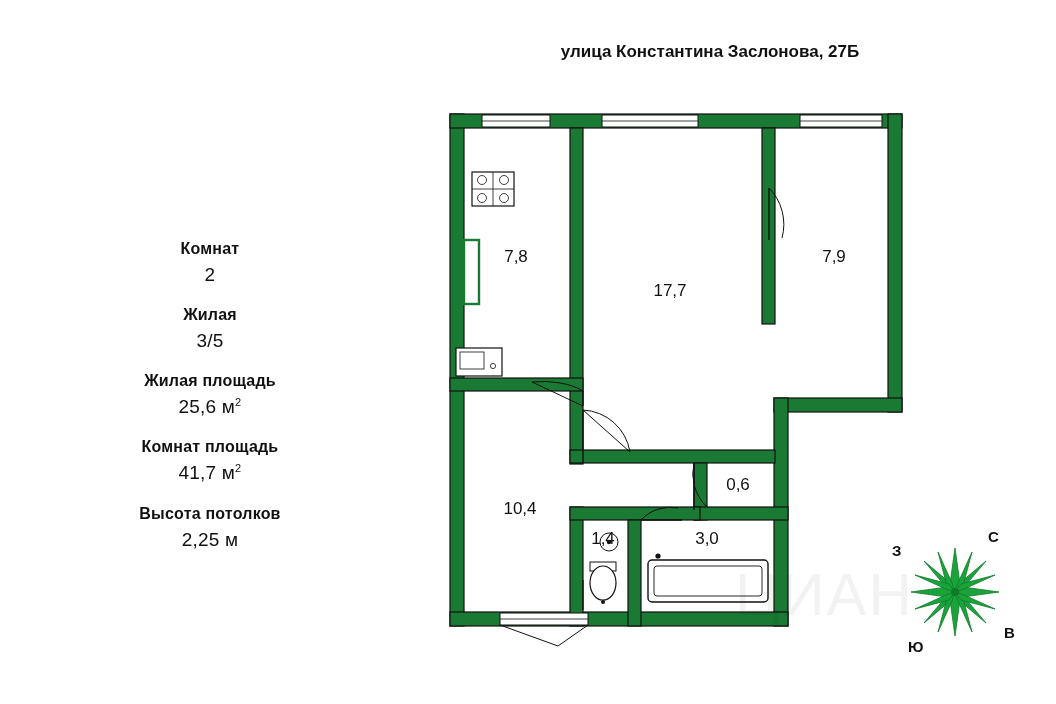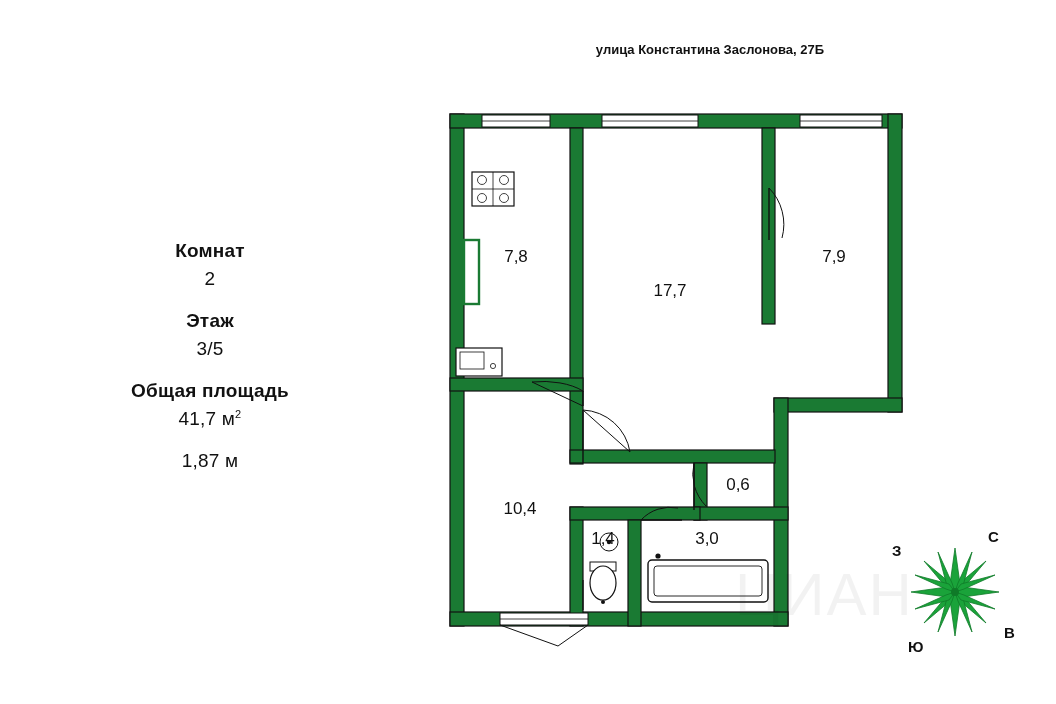--- a/index.html
+++ b/index.html
@@ -18,39 +18,39 @@
   #info-panel {
     position: absolute;
     left: 40px;
     top: 240px;
     width: 340px;
     text-align: center;
   }
   .info-row { margin-bottom: 20px; }
   .info-label {
     font-weight: bold;
-    font-size: 19px;
+    font-size: 16px;
     letter-spacing: .2px;
     margin-bottom: 6px;
   }
   .info-value {
     font-size: 19px;
     letter-spacing: .2px;
   }
   .info-value sup { font-size: 11px; vertical-align: super; }
 
   
   #plan-title {
     position: absolute;
     left: 430px;
     top: 42px;
     width: 560px;
     text-align: center;
     font-weight: bold;
-    font-size: 13px;
+    font-size: 17px;
   }
 
   
   #plan {
     position: absolute;
     left: 442px;
     top: 110px;
     width: 470px;
     height: 540px;
   }
@@ -100,34 +100,41 @@
 <div id="plan-title">улица Константина Заслонова, 27Б</div>
 
 <div id="info-panel">
 
   <div class="info-row">
     <div class="info-label">Комнат</div>
     <div class="info-value">2</div>
   </div>
 
   <div class="info-row">
-    <div class="info-label">Этаж</div>
+    <div class="info-label">Жилая</div>
     <div class="info-value">3/5</div>
   </div>
 
-
-  <div class="info-row">
-    <div class="info-label">Общая площадь</div>
+  <div class="info-row">
+    <div class="info-label">Жилая площадь</div>
+    <div class="info-value">
+      <span>25,6 м</span><sup>2</sup>
+    </div>
+  </div>
+
+  <div class="info-row">
+    <div class="info-label">Комнат площадь</div>
     <div class="info-value">
       <span>41,7 м</span><sup>2</sup>
     </div>
   </div>
 
   <div class="info-row">
-    <div class="info-value">1,87 м</div>
+    <div class="info-label">Высота потолков</div>
+    <div class="info-value">2,25 м</div>
   </div>
 
 </div>
 
 <div id="plan">
 <svg width="470" height="540" viewBox="0 0 470 540" xmlns="http://www.w3.org/2000/svg">
   <g>
 
     <rect x="8" y="4" width="14" height="512" fill="#1a7a33" stroke="#111" stroke-width="1.2"></rect>
 

